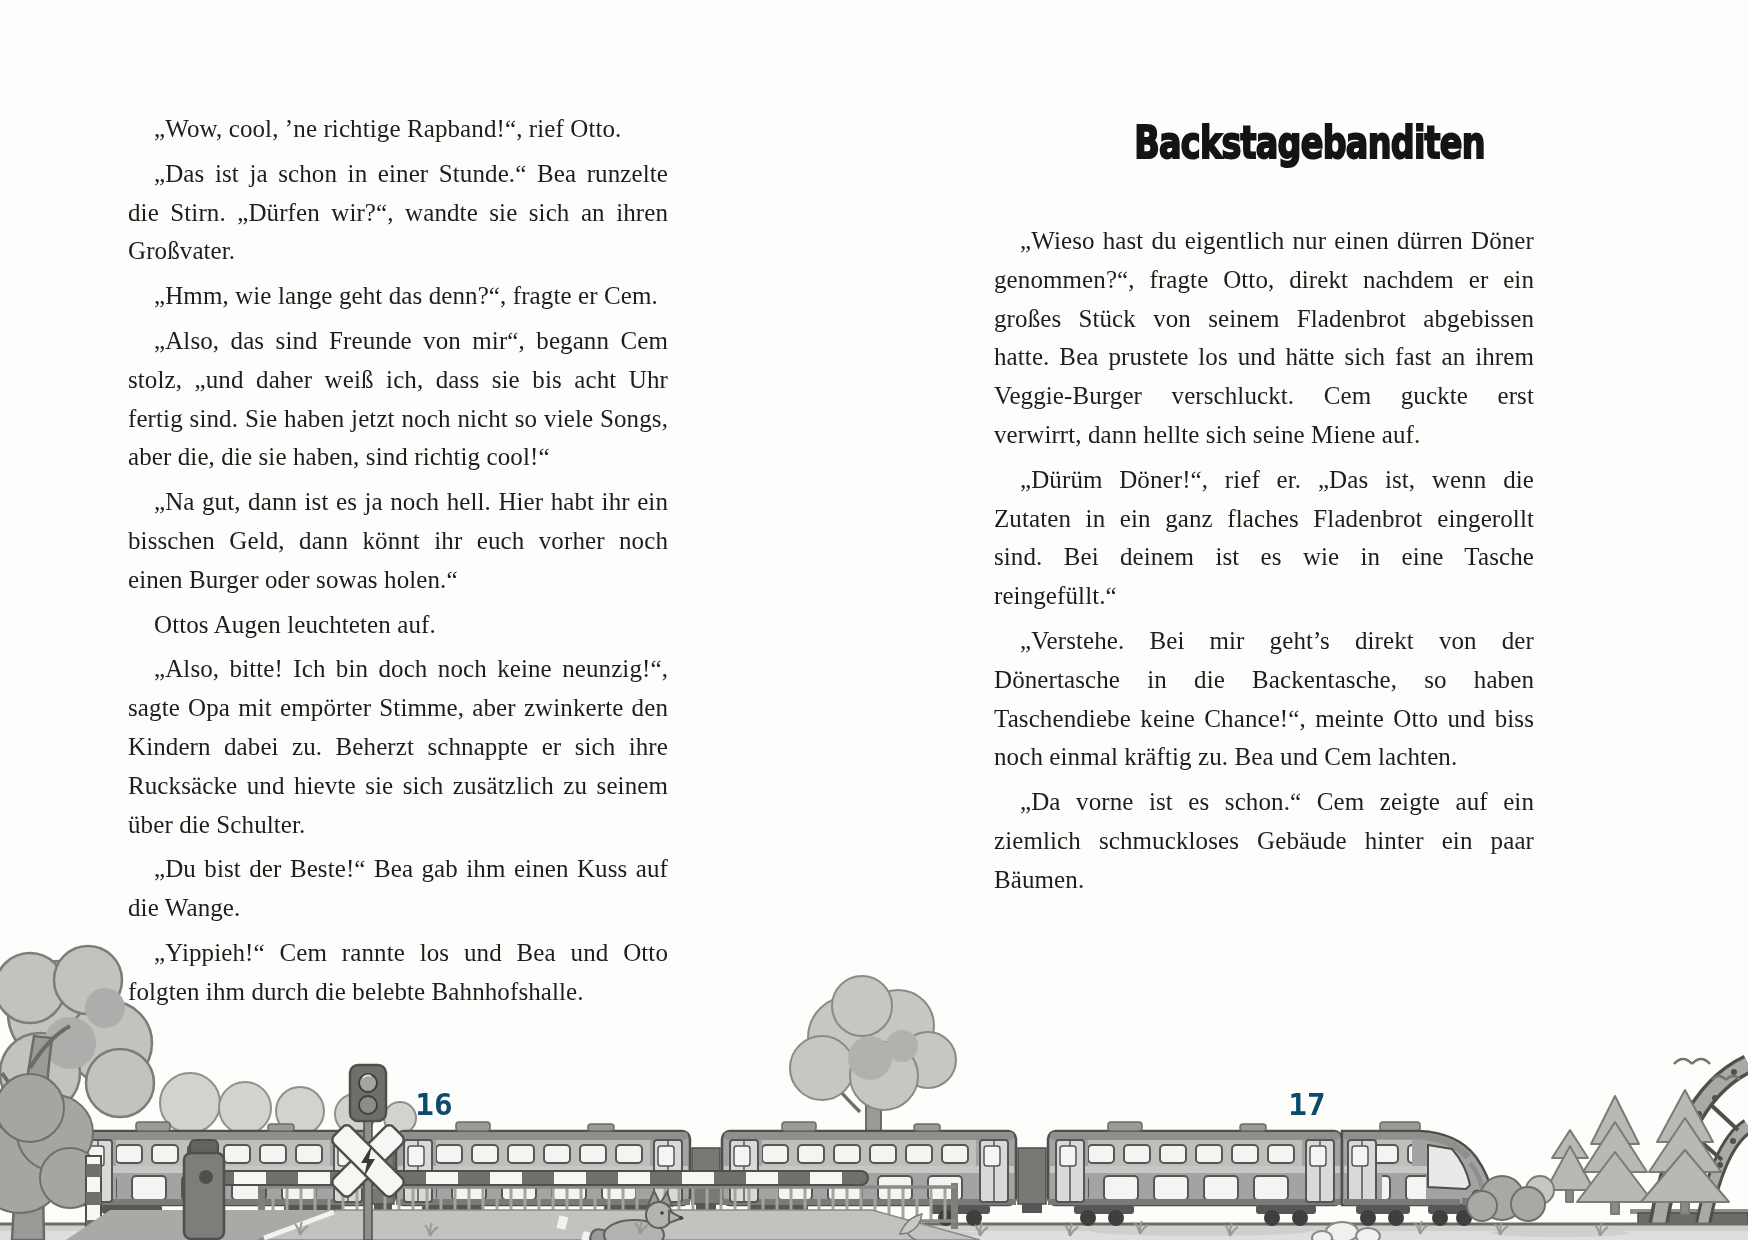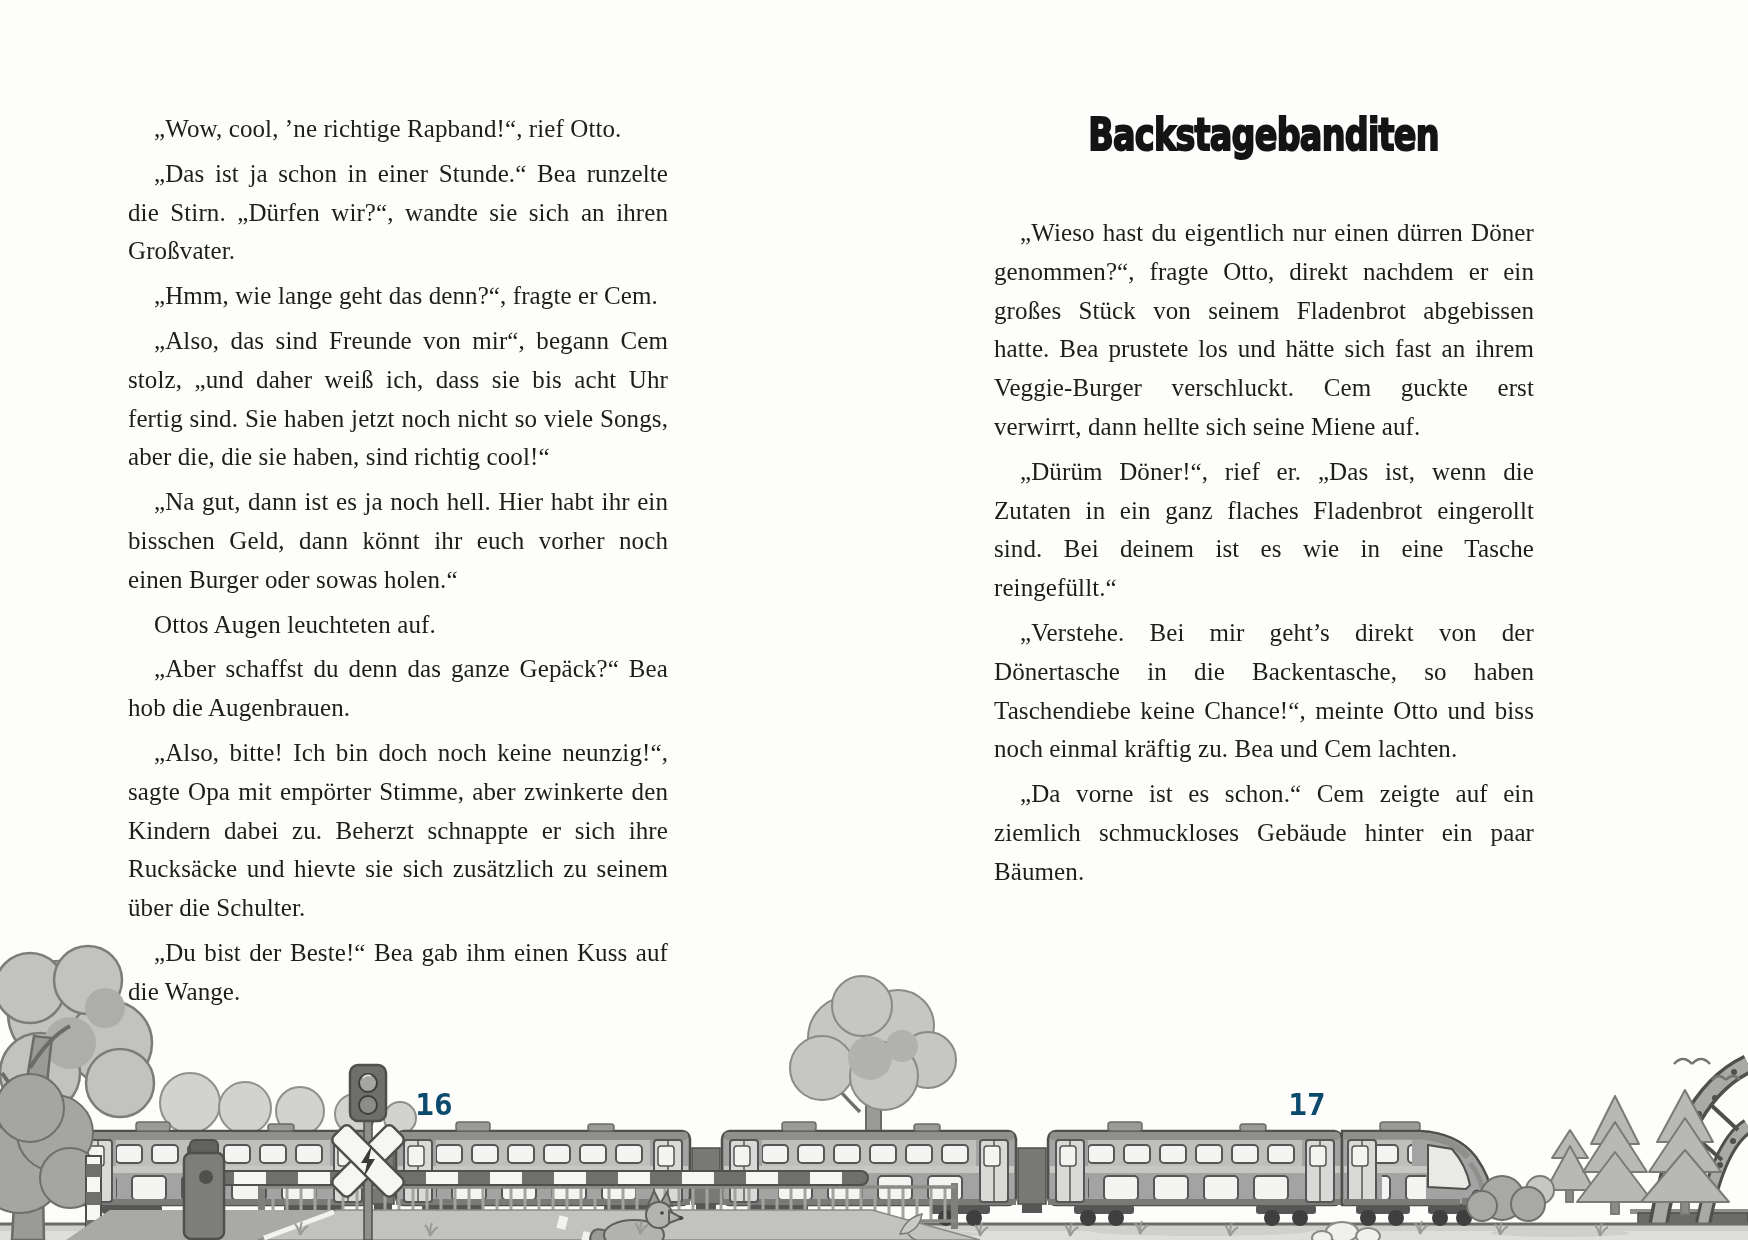--- a/index.html
+++ b/index.html
@@ -10,21 +10,21 @@
   }
   .page-col{position:absolute;width:552px;color:#1d1d1b;}
   .page-col p{
     margin:6px;text-indent:26px;text-align:justify;
     font-size:25px;line-height:38.8px;
     letter-spacing:0.1px;
   }
   #left-col{left:122px;top:104px;}
   #right-col{left:988px;top:98px;}
   .chapter-title{
-    text-align:center;margin:8px 0 50px 0;line-height:58px;height:58px;
+    text-align:right;margin:16px 0 50px 0;line-height:58px;height:58px;
   }
   .chapter-title span{
     display:inline-block;
     font-family:"DejaVu Sans", sans-serif;
     font-weight:bold;font-size:44px;color:#141414;
     -webkit-text-stroke:2px #141414;
     letter-spacing:-1px;
     transform:scaleX(0.76);transform-origin:center;
     white-space:nowrap;
   }
@@ -43,23 +43,23 @@
 </head>
 <body>
 
 <div id="left-col" class="page-col">
   <p>„Wow, cool, ’ne richtige Rapband!“, rief Otto.</p>
   <p>„Das ist ja schon in einer Stunde.“ Bea runzelte die Stirn. „Dürfen wir?“, wandte sie sich an ihren Großvater.</p>
   <p>„Hmm, wie lange geht das denn?“, fragte er Cem.</p>
   <p>„Also, das sind Freunde von mir“, begann Cem stolz, „und daher weiß ich, dass sie bis acht Uhr fertig sind. Sie haben jetzt noch nicht so viele Songs, aber die, die sie haben, sind richtig cool!“</p>
   <p>„Na gut, dann ist es ja noch hell. Hier habt ihr ein bisschen Geld, dann könnt ihr euch vorher noch einen Burger oder sowas holen.“</p>
   <p>Ottos Augen leuchteten auf.</p>
-  <p>„Aber schaffst du denn das ganze Gepäck?“ Bea hob die Augenbrauen.</p>
   <p>„Also, bitte! Ich bin doch noch keine neunzig!“, sagte Opa mit empörter Stimme, aber zwinkerte den Kindern dabei zu. Beherzt schnappte er sich ihre Rucksäcke und hievte sie sich zusätzlich zu seinem über die Schulter.</p>
   <p>„Du bist der Beste!“ Bea gab ihm einen Kuss auf die Wange.</p>
+  <p>„Yippieh!“ Cem rannte los und Bea und Otto folgten ihm durch die belebte Bahnhofshalle.</p>
 </div>
 
 <div id="right-col" class="page-col">
   <h1 class="chapter-title"><span>Backstagebanditen</span></h1>
   <p>„Wieso hast du eigentlich nur einen dürren Döner genommen?“, fragte Otto, direkt nachdem er ein großes Stück von seinem Fladenbrot abgebissen hatte. Bea prustete los und hätte sich fast an ihrem Veggie-Burger verschluckt. Cem guckte erst verwirrt, dann hellte sich seine Miene auf.</p>
   <p>„Dürüm Döner!“, rief er. „Das ist, wenn die Zutaten in ein ganz flaches Fladenbrot eingerollt sind. Bei deinem ist es wie in eine Tasche reingefüllt.“</p>
   <p>„Verstehe. Bei mir geht’s direkt von der Dönertasche in die Backentasche, so haben Taschendiebe keine Chance!“, meinte Otto und biss noch einmal kräftig zu. Bea und Cem lachten.</p>
   <p>„Da vorne ist es schon.“ Cem zeigte auf ein ziemlich schmuckloses Gebäude hinter ein paar Bäumen.</p>
 </div>
 

